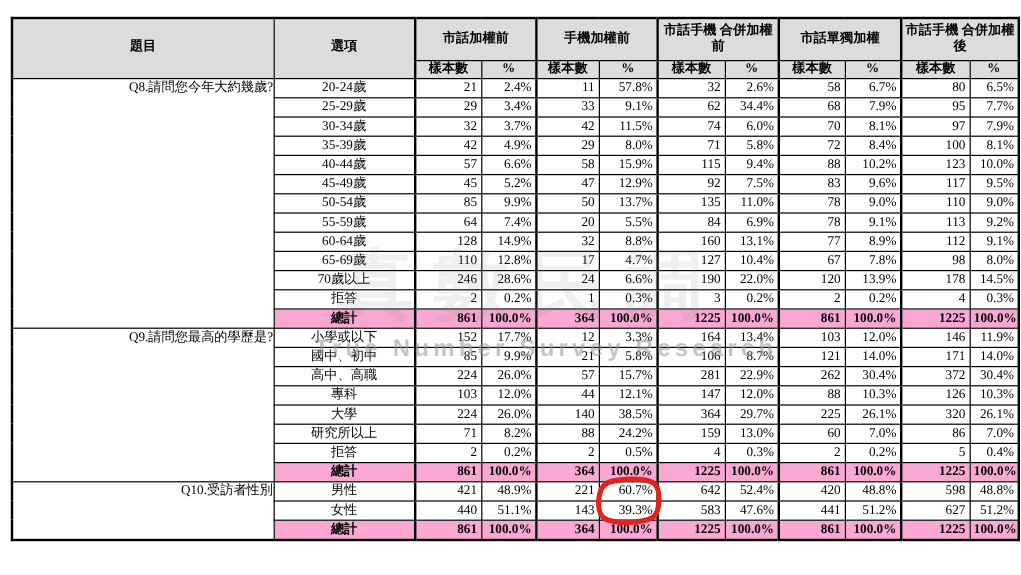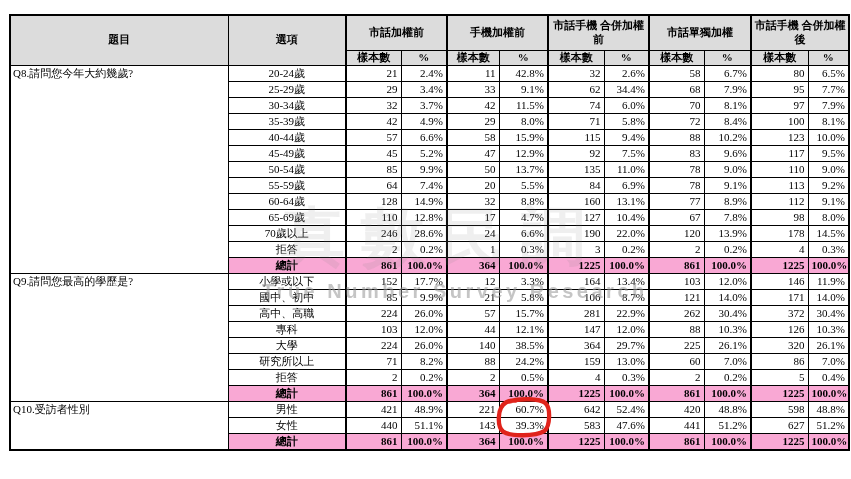--- a/index.html
+++ b/index.html
@@ -16,21 +16,21 @@
   th, td { border:1px solid #000; overflow:hidden; white-space:nowrap; }
   thead th {
     background:#dcdcdc; font-weight:bold; text-align:center;
     white-space:normal; line-height:1.25; padding:0 1px;
   }
   tr.h1 { height:35px; }
   tr.h2 { height:15px; }
   tbody tr { height:15px; }
   tbody td { line-height:15px; padding:0 3px; }
   .question-cell {
-    text-align:left; vertical-align:top; padding:0 0 0 2px !important;
+    text-align:right; vertical-align:top; padding:0 0 0 2px !important;
     background:#fff; font-weight:normal;
   }
   .option-cell { text-align:center; }
   .num-cell { text-align:right; }
   .group-start { border-left:2px solid #000 !important; }
   tr.total-row td { background:#f9a8d4; font-weight:bold; }
   
   #wm-cn {
     position:absolute; left:281px; top:194px; font-size:64px; font-weight:bold;
     letter-spacing:16px; color:rgba(130,130,130,0.13); pointer-events:none;
@@ -86,21 +86,21 @@
         <th>%</th>
       </tr>
     </thead>
     <tbody id="tbody">
         <tr>
           <td rowspan="13" class="question-cell">Q8.請問您今年大約幾歲?</td>
           <td class="option-cell">20-24歲</td>
           <td class="num-cell group-start">21</td>
           <td class="num-cell">2.4%</td>
           <td class="num-cell group-start">11</td>
-          <td class="num-cell">42.8%</td>
+          <td class="num-cell">57.8%</td>
           <td class="num-cell group-start">32</td>
           <td class="num-cell">2.6%</td>
           <td class="num-cell group-start">58</td>
           <td class="num-cell">6.7%</td>
           <td class="num-cell group-start">80</td>
           <td class="num-cell">6.5%</td>
         </tr>
         <tr>
           <td class="option-cell">25-29歲</td>
           <td class="num-cell group-start">29</td>

